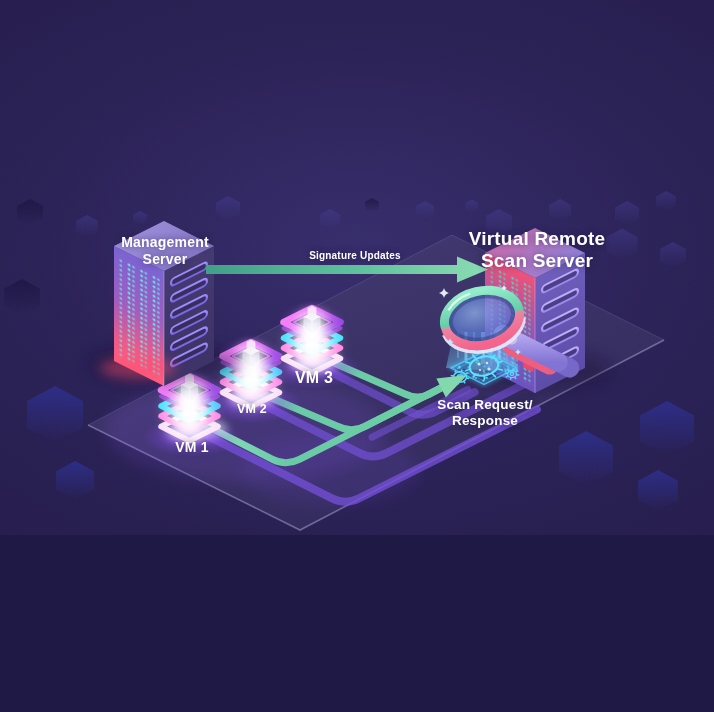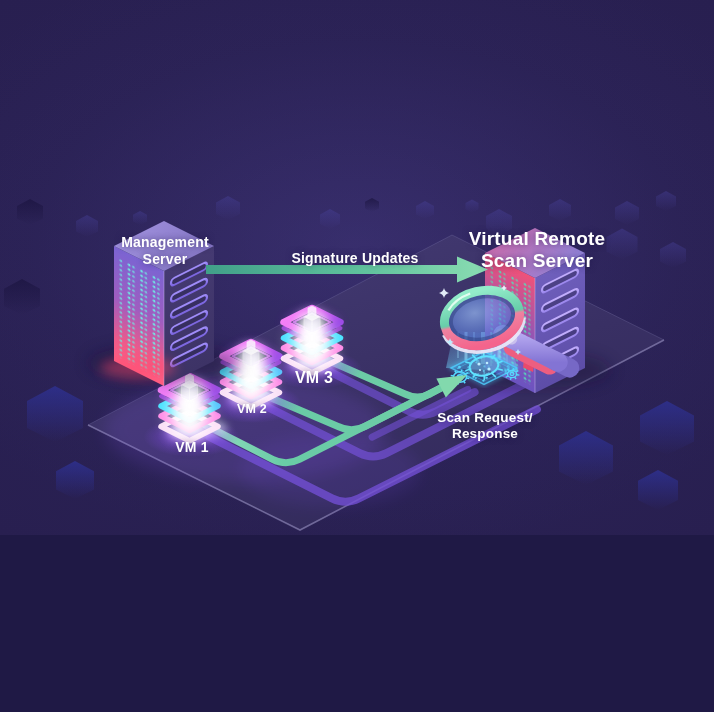--- a/index.html
+++ b/index.html
@@ -358,19 +358,19 @@
     <path d="M504,285 Q504.54,287.46 507,288 Q504.54,288.54 504,291 Q503.46,288.54 501,288 Q503.46,287.46 504,285 Z" fill="#eaf6ff" opacity="0.95"></path>
     <path d="M450,338 Q450.72,341.28 454,342 Q450.72,342.72 450,346 Q449.28,342.72 446,342 Q449.28,341.28 450,338 Z" fill="#bdeeff" opacity="0.95"></path>
     <path d="M518,349 Q518.54,351.46 521,352 Q518.54,352.54 518,355 Q517.46,352.54 515,352 Q517.46,351.46 518,349 Z" fill="#bdeeff" opacity="0.95"></path>
   </g>
 </svg>
 
   <div class="lbl" style="left:95px;  top:234px; width:140px; font-size:14px;">Management
 Server</div>
   <div class="lbl" style="left:467px; top:228px; width:140px; font-size:19px;">Virtual Remote
 Scan Server</div>
-  <div class="lbl" style="left:270px; top:250px; width:170px; font-size:14px; white-space:nowrap; ">Signature Updates</div>
-  <div class="lbl" style="left:410px; top:410px; width:150px; font-size:13.5px;">Scan Request/
+  <div class="lbl" style="left:270px; top:250px; width:170px; font-size:10px; white-space:nowrap; ">Signature Updates</div>
+  <div class="lbl" style="left:410px; top:397px; width:150px; font-size:13.5px;">Scan Request/
 Response</div>
   <div class="lbl" style="left:162px; top:439px; width:60px; font-size:14px;">VM 1</div>
   <div class="lbl" style="left:222px; top:402px; width:60px; font-size:12.5px;">VM 2</div>
   <div class="lbl" style="left:284px; top:369px; width:60px; font-size:16px;">VM 3</div>
 </div>
 
 </body></html>

